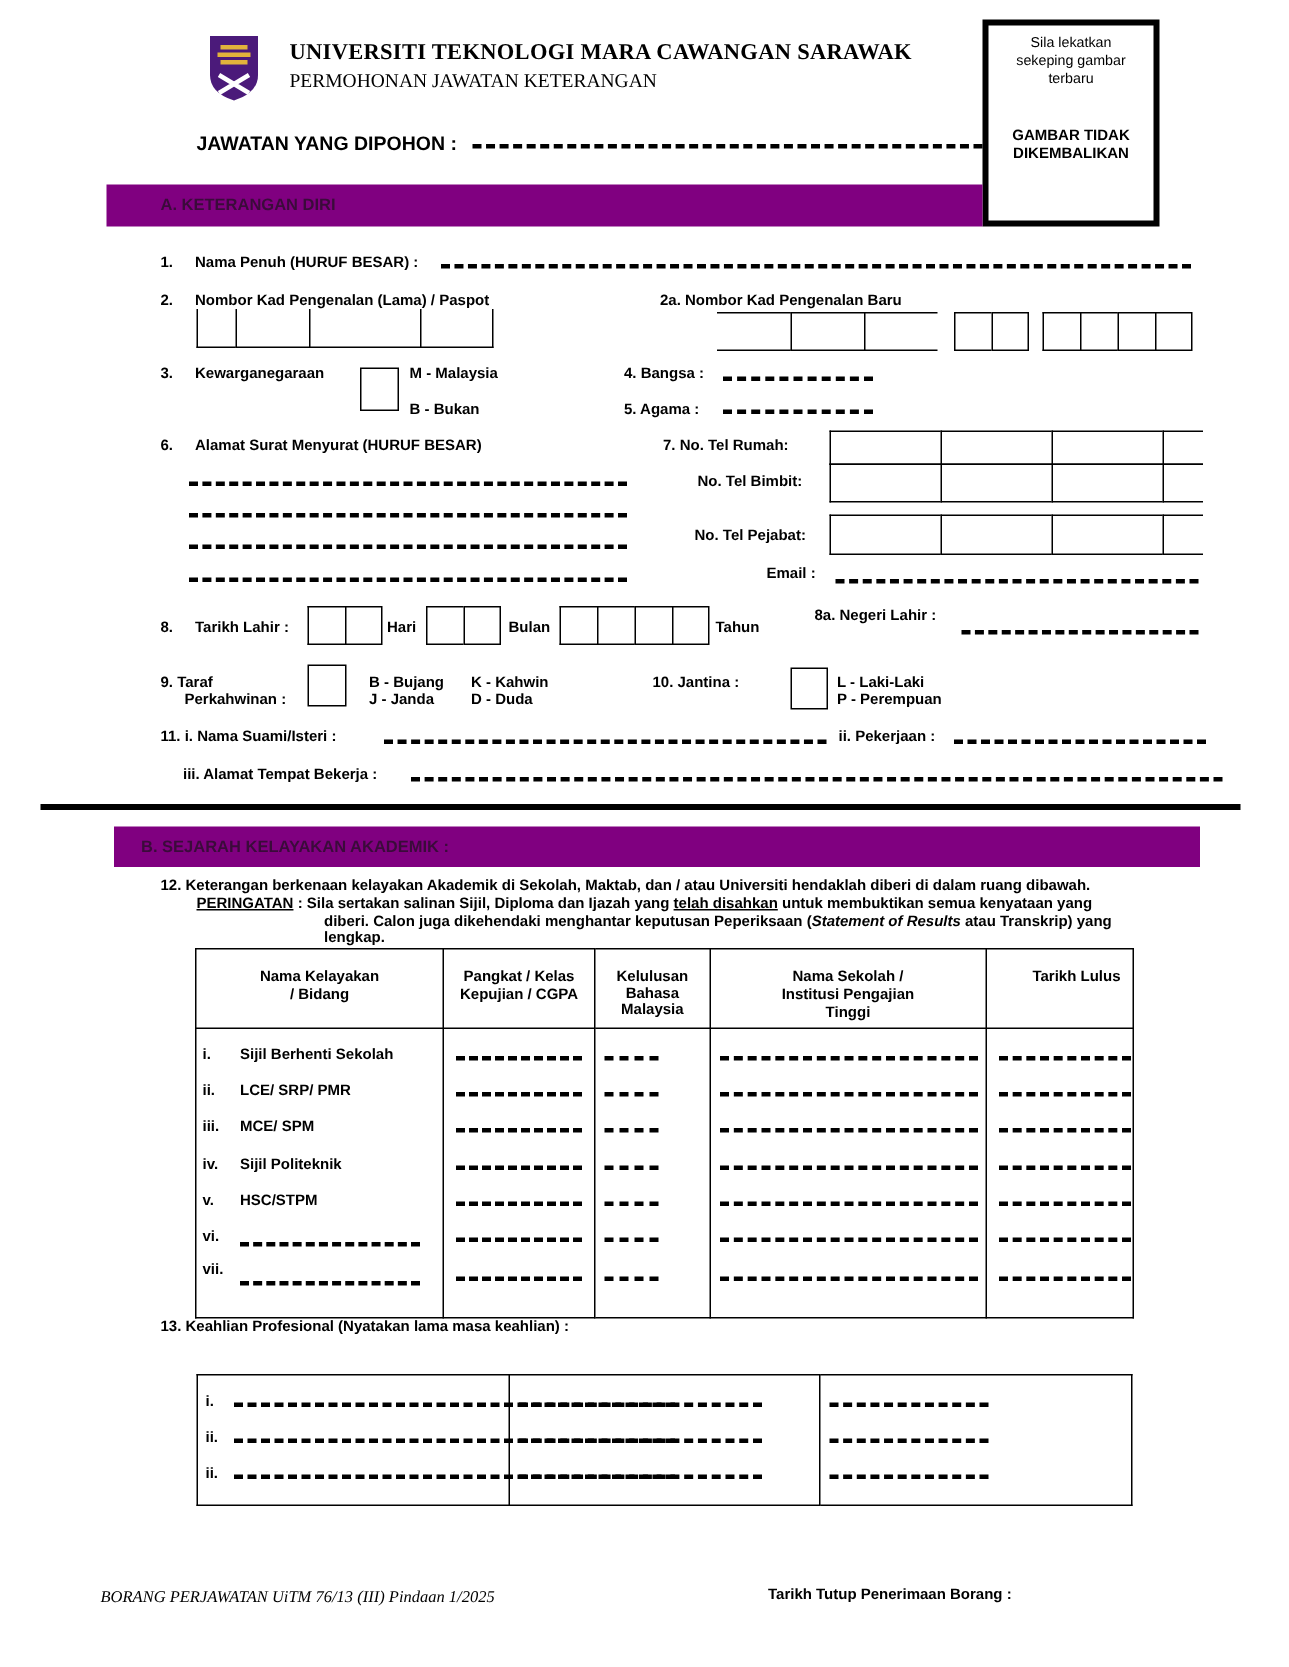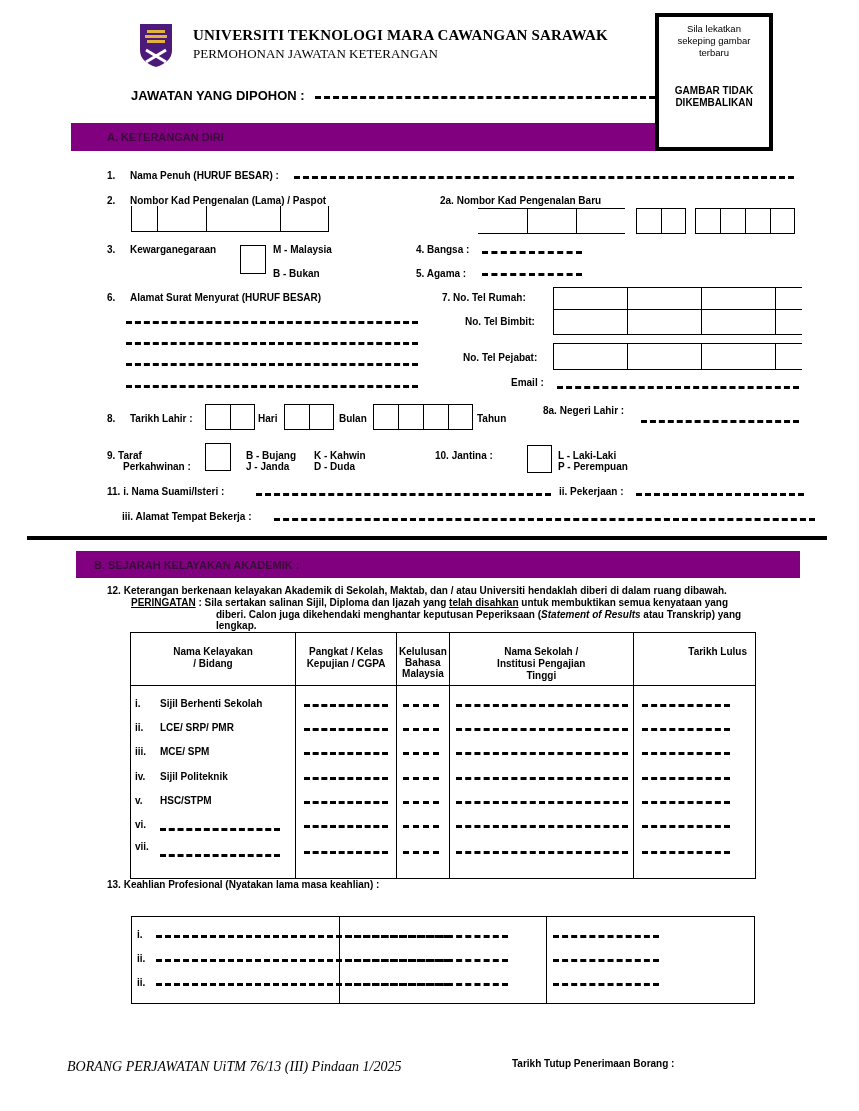--- a/index.html
+++ b/index.html
@@ -171,21 +171,21 @@
 <table class="t" style="left:130px;top:632px;width:626px;">
   <tbody>
       <tr style="height:53px;">
     <td class="th" style="width:164px;">
           <div style="margin:13px 40px 0;line-height:12px;">Nama Kelayakan / Bidang</div>
         </td>
     <td class="th" style="width:100px;">
           <div style="margin:13px 8px 0;line-height:12px;">Pangkat / Kelas Kepujian / CGPA</div>
         </td>
     <td class="th" style="width:48px;">
-          <div style="margin:13px 2px 0;line-height:11px;">Kelulusan Bahasa Malaysia</div>
+          <div style="margin:13px 14px 0;line-height:11px;">Kelulusan Bahasa Malaysia</div>
         </td>
     <td class="th" style="width:183px;">
           <div style="margin:13px 40px 0;line-height:12px;">Nama Sekolah / Institusi Pengajian Tinggi</div>
         </td>
     <td class="th">
           <div style="margin:13px 8px 0;text-align:right;">Tarikh Lulus</div>
         </td>
   </tr>
   <tr style="height:193px;">
     <td style="position:relative;">
@@ -279,14 +279,14 @@
           <div class="prof-dash">
             <div class="dash" style="left: 6px; width: 106px; top: 18px;"></div>
             <div class="dash" style="left: 6px; width: 106px; top: 42px;"></div>
             <div class="dash" style="left: 6px; width: 106px; top: 66px;"></div>
           </div>
         </td>
   </tr>
 </tbody>
   </table>
 
-<div class="abs serif" style="left:67px;top:1059px;font-size:14px;font-style:italic;">BORANG PERJAWATAN UiTM 76/13 (III) Pindaan 1/2025</div>
+<div class="abs serif" style="left:67px;top:1059px;font-size:11px;font-style:italic;">BORANG PERJAWATAN UiTM 76/13 (III) Pindaan 1/2025</div>
 <div class="abs b" style="left:512px;top:1058px;">Tarikh Tutup Penerimaan Borang :</div>
 
 </body></html>

